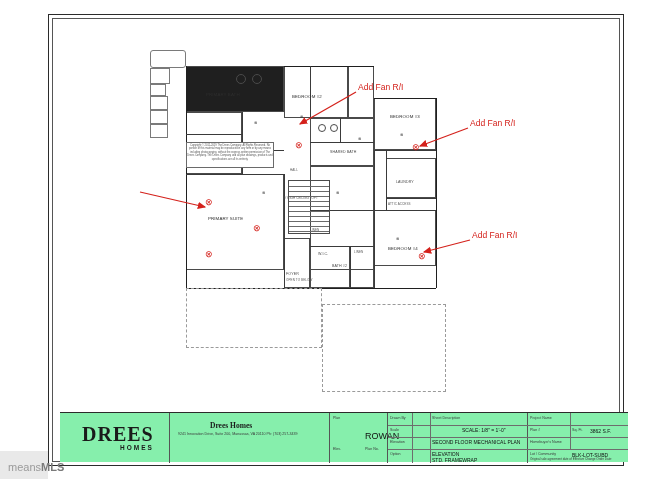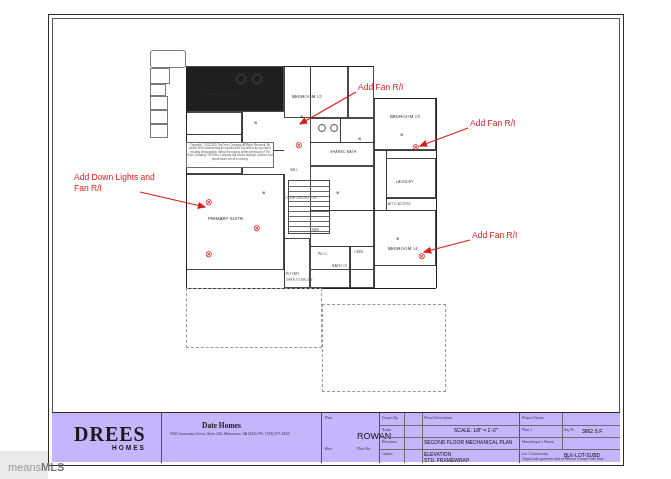--- a/index.html
+++ b/index.html
@@ -96,25 +96,25 @@
     position: absolute;
     color: #d4211b;
     font-size: 9px;
     line-height: 9px;
     font-family: "Liberation Sans", sans-serif;
   }
 
   
   .titleblock {
     position: absolute;
-    left: 52px; top: 412px;
+    left: 60px; top: 412px;
     width: 568px; height: 50px;
     border-top: 1px solid #2b2b2b;
     box-sizing: border-box;
-    background: #c4b5fd;
+    background: #86efac;
   }
   .tb-cell {
     position: absolute;
     box-sizing: border-box;
     border-right: 1px solid #555;
     height: 50px;
     top: 0;
   }
   .tb-logo {
     position: absolute;
@@ -339,40 +339,39 @@
     <path d="M468,128 L420,146" stroke="#d4211b" stroke-width="1.2" fill="none" marker-end="url(#ah)"></path>
 
     <path d="M470,240 L424,252" stroke="#d4211b" stroke-width="1.2" fill="none" marker-end="url(#ah)"></path>
 
     <path d="M140,192 L205,207" stroke="#d4211b" stroke-width="1.2" fill="none" marker-end="url(#ah)"></path>
   </svg>
 
   <div class="note" style="left:358px; top:82px;">Add Fan R/I</div>
   <div class="note" style="left:470px; top:118px;">Add Fan R/I</div>
   <div class="note" style="left:472px; top:230px;">Add Fan R/I</div>
-  <div class="note multi" style="left:74px; top:172px;">Add Down Lights and Fan R/I</div>
 
   <div class="redmark" style="left:205px; top:198px;">⊗</div>
   <div class="redmark" style="left:205px; top:250px;">⊗</div>
   <div class="redmark" style="left:253px; top:224px;">⊗</div>
   <div class="redmark" style="left:295px; top:141px;">⊗</div>
   <div class="redmark" style="left:412px; top:143px;">⊗</div>
   <div class="redmark" style="left:418px; top:252px;">⊗</div>
 
   <div class="titleblock">
     <div class="tb-cell" style="left:0; width:110px;"></div>
     <div class="tb-cell" style="left:110px; width:160px;"></div>
     <div class="tb-cell" style="left:270px; width:58px;"></div>
     <div class="tb-cell" style="left:328px; width:140px;"></div>
     <div class="tb-cell" style="left:468px; width:100px; border-right:none;"></div>
 
     <div class="tb-logo">DREES</div>
     <div class="tb-logo-sub">HOMES</div>
 
-    <div class="tb-company" style="left:150px; top:8px;">Date Homes</div>
+    <div class="tb-company" style="left:150px; top:8px;">Drees Homes</div>
     <div class="tb-addr" style="left:118px; top:19px;">9241 Innovation Drive, Suite 200, Manassas, VA 20110 Ph: (703) 257-3439</div>
 
     <div class="tb-label" style="left:273px; top:3px;">Plan</div>
     <div class="tb-val big" style="left:274px; top:18px;padding-left:31px;">ROWAN</div>
     <div class="tb-label" style="left:273px; top:34px;">Elev.</div>
     <div class="tb-label" style="left:305px; top:34px;">Plan No.</div>
 
     <div class="ln h thin" style="left:328px; top:12px; width:140px;"></div>
     <div class="ln h thin" style="left:328px; top:24px; width:140px;"></div>
     <div class="ln h thin" style="left:328px; top:36px; width:140px;"></div>

